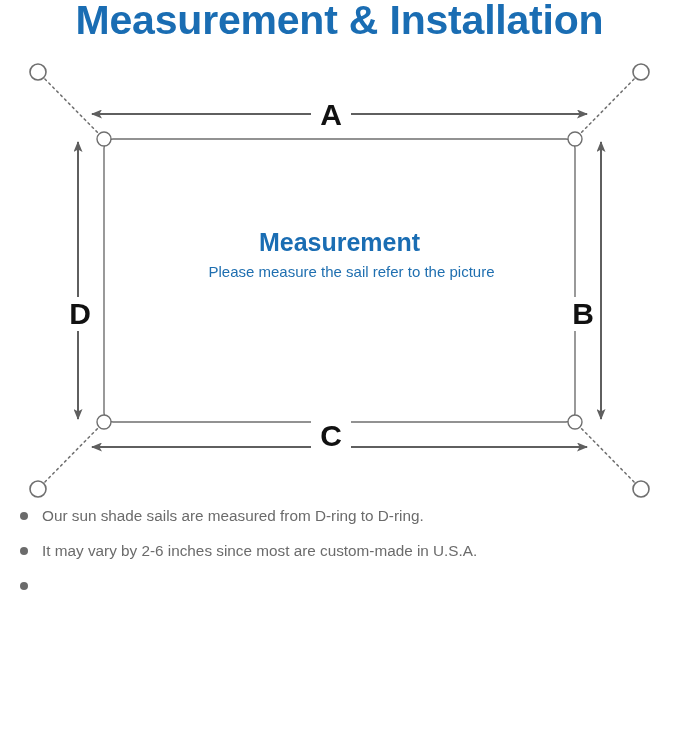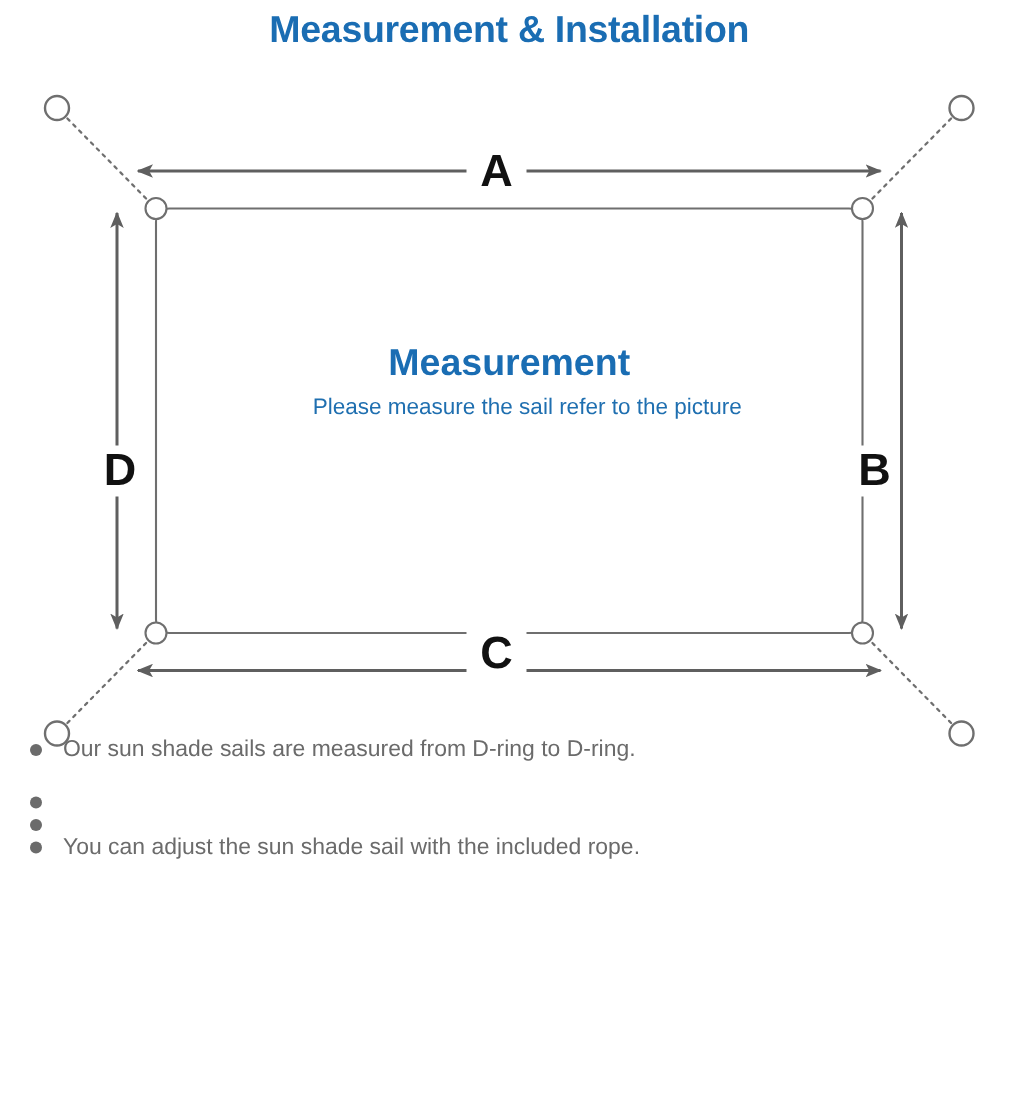--- a/index.html
+++ b/index.html
@@ -16,21 +16,21 @@
   }
 
   #page-title {
     position: absolute;
     left: 0;
     top: 0;
     width: 679px;
     height: 44px;
     line-height: 40px;
     text-align: center;
-    font-size: 25px;
+    font-size: 41px;
     font-weight: bold;
     color: #1a6db3;
     letter-spacing: -0.2px;
   }
 
   #diagram-wrap {
     position: absolute;
     left: 0;
     top: 44px;
     width: 679px;
@@ -73,21 +73,21 @@
     text-align: center;
   }
   #dim-a { left: 311px; top: 54px; width: 40px; }
   #dim-b { left: 566px; top: 253px; width: 34px; }
   #dim-c { left: 311px; top: 375px; width: 40px; }
   #dim-d { left: 62px; top: 253px; width: 36px; }
 
   #notes-list {
     position: absolute;
     left: 0;
-    top: 490px;
+    top: 506px;
     width: 679px;
     height: 221px;
     padding: 0;
     margin: 0;
     list-style: none;
   }
   .note-item {
     position: relative;
     padding-left: 30px;
     margin: 0 28px 0 12px;
@@ -159,21 +159,18 @@
   <div class="dim-label" id="dim-d">D</div>
 </div>
 
 <ul id="notes-list">
   <li class="note-item">
     <span class="note-bullet"></span>
     <span>Our sun shade sails are measured from D-ring to D-ring.</span>
   </li>
   <li class="note-item">
     <span class="note-bullet"></span>
+    <span>It may vary by 2-6 inches since most are custom-made in U.S.A.</span>
   </li>
   <li class="note-item">
     <span class="note-bullet"></span>
   </li>
-  <li class="note-item">
-    <span class="note-bullet"></span>
-    <span>You can adjust the sun shade sail with the included rope.</span>
-  </li>
 </ul>
 
 </body></html>

